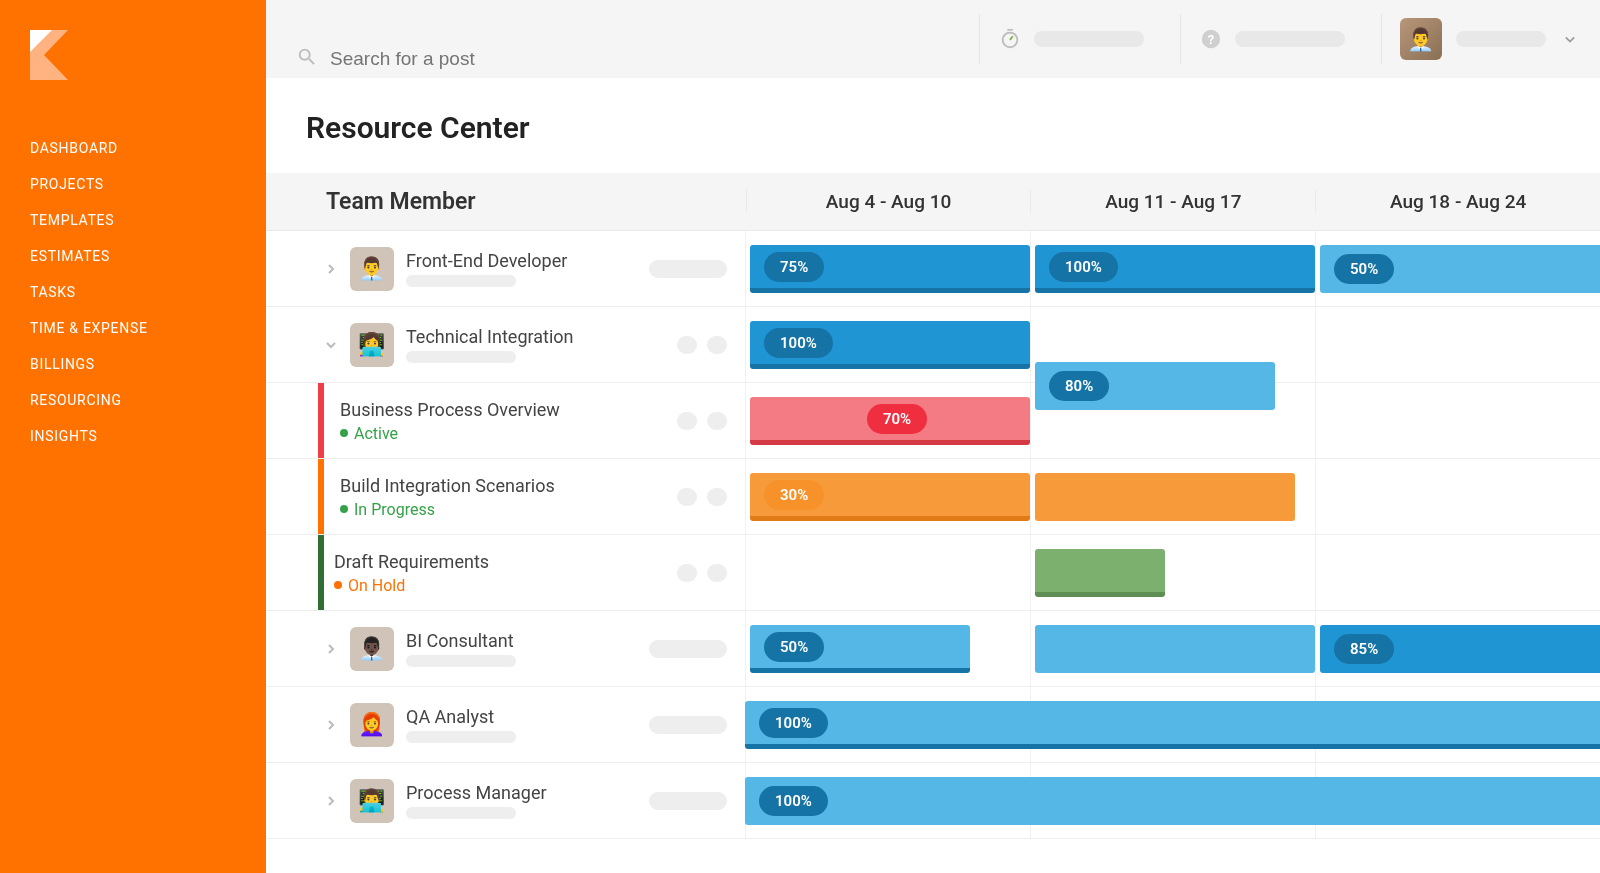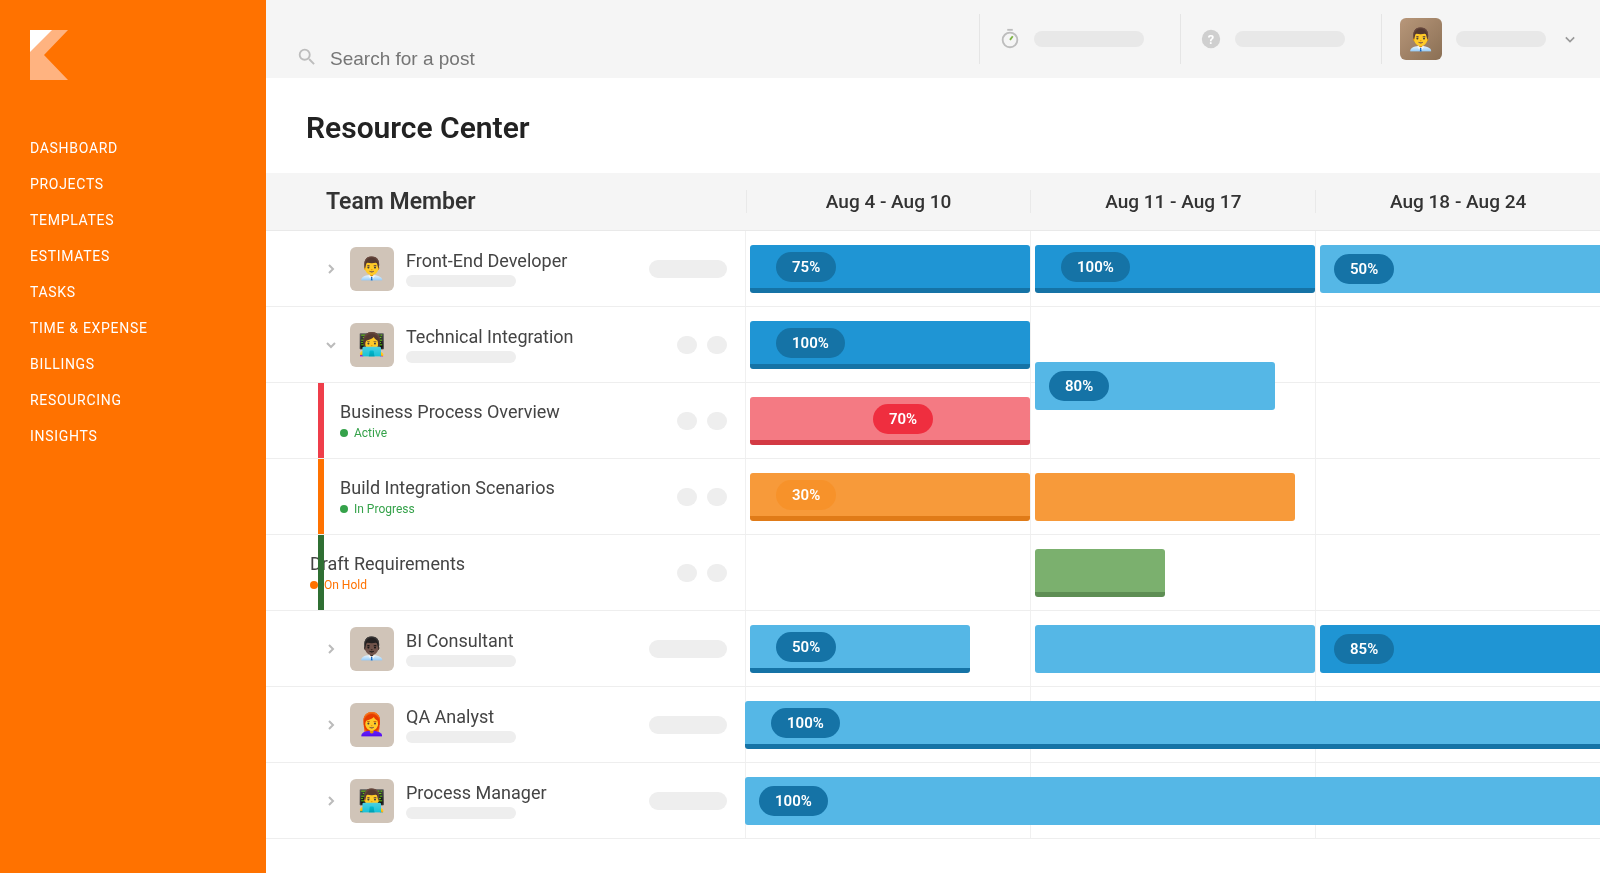--- a/index.html
+++ b/index.html
@@ -40,33 +40,33 @@
 
 .rows { display: flex; flex-direction: column; }
 .row { display: flex; height: 76px; border-bottom: 1px solid #eee; align-items: stretch; position: relative; }
 .row-left { width: 480px; display: flex; align-items: center; padding-left: 18px; gap: 12px; position: relative; }
 .row-marker { width: 6px; height: 100%; }
 .row-expand { width: 14px; height: 14px; display: flex; align-items: center; justify-content: center; color: #bbb; }
 .row-avatar { width: 44px; height: 44px; border-radius: 6px; background: #d0c4b8; display:flex; align-items:center; justify-content:center; font-size:22px; }
 .row-info { display: flex; flex-direction: column; gap: 4px; }
 .row-title { font-size: 18px; color: #444; }
 .row-sub-placeholder { width: 110px; height: 12px; background: #eee; border-radius: 6px; }
-.row-status { font-size: 12px; display: flex; align-items: center; gap: 6px; }
+.row-status { font-size: 16px; display: flex; align-items: center; gap: 6px; }
 .status-dot { width: 8px; height: 8px; border-radius: 50%; }
 .row-actions { margin-left: auto; display: flex; gap: 10px; padding-right: 18px; }
 .action-pill { width: 20px; height: 18px; background: #eee; border-radius: 10px; }
 .action-pill.wide { width: 78px; }
 
 .row-timeline { flex: 1; display: flex; position: relative; }
 .week-cell { width: 285px; border-left: 1px solid #f0f0f0; position: relative; }
 
 
 .bar { position: absolute; top: 14px; height: 48px; border-radius: 3px; display: flex; align-items: center; }
 .bar.hatched { background-image: linear-gradient(135deg, rgba(255,255,255,0.3) 25%, transparent 25%, transparent 50%, rgba(255,255,255,0.3) 50%, rgba(255,255,255,0.3) 75%, transparent 75%, transparent); background-size: 28px 28px; }
-.bar.with-bottom { border-bottom: 5px solid var(--bottom); padding-left: 12px; }
+.bar.with-bottom { border-bottom: 5px solid var(--bottom); }
 .pct { height: 30px; border-radius: 15px; padding: 0 16px; display: flex; align-items: center; color: #fff; font-size: 15px; font-weight: 600; margin-left: 14px; }
 </style>
 </head>
 <body>
 
 <div class="app">
 
   <aside class="sidebar">
     <div class="logo">
       <svg viewBox="0 0 50 50">
@@ -244,21 +244,21 @@
             <div class="week-cell"></div>
             <div class="week-cell"></div>
             <div class="week-cell"></div>
             <div class="bar with-bottom" style="left: 5px; width: 280px; background: rgb(247, 154, 58); --bottom: #e07b18;">
               <span class="pct" style="background: rgb(247, 146, 42);">30%</span>
             </div>
             <div class="bar" style="left: 290px; width: 260px; background: rgb(247, 154, 58);"></div>
           </div>
         </div>
         <div class="row">
-          <div class="row-left" style="padding-left: 44px;">
+          <div class="row-left" style="padding-left: 68px;">
             <div class="row-marker" style="background: rgb(47, 111, 51); position: absolute; left: 52px; top: 0px;"></div>
             <div class="row-info">
               <div class="row-title">Draft Requirements</div>
               <div class="row-status" style="color: rgb(255, 114, 0);">
                 <span class="status-dot" style="background: rgb(255, 114, 0);"></span>
                 <span>On Hold</span>
               </div>
             </div>
             <div class="row-actions">
               <div class="action-pill"></div>

